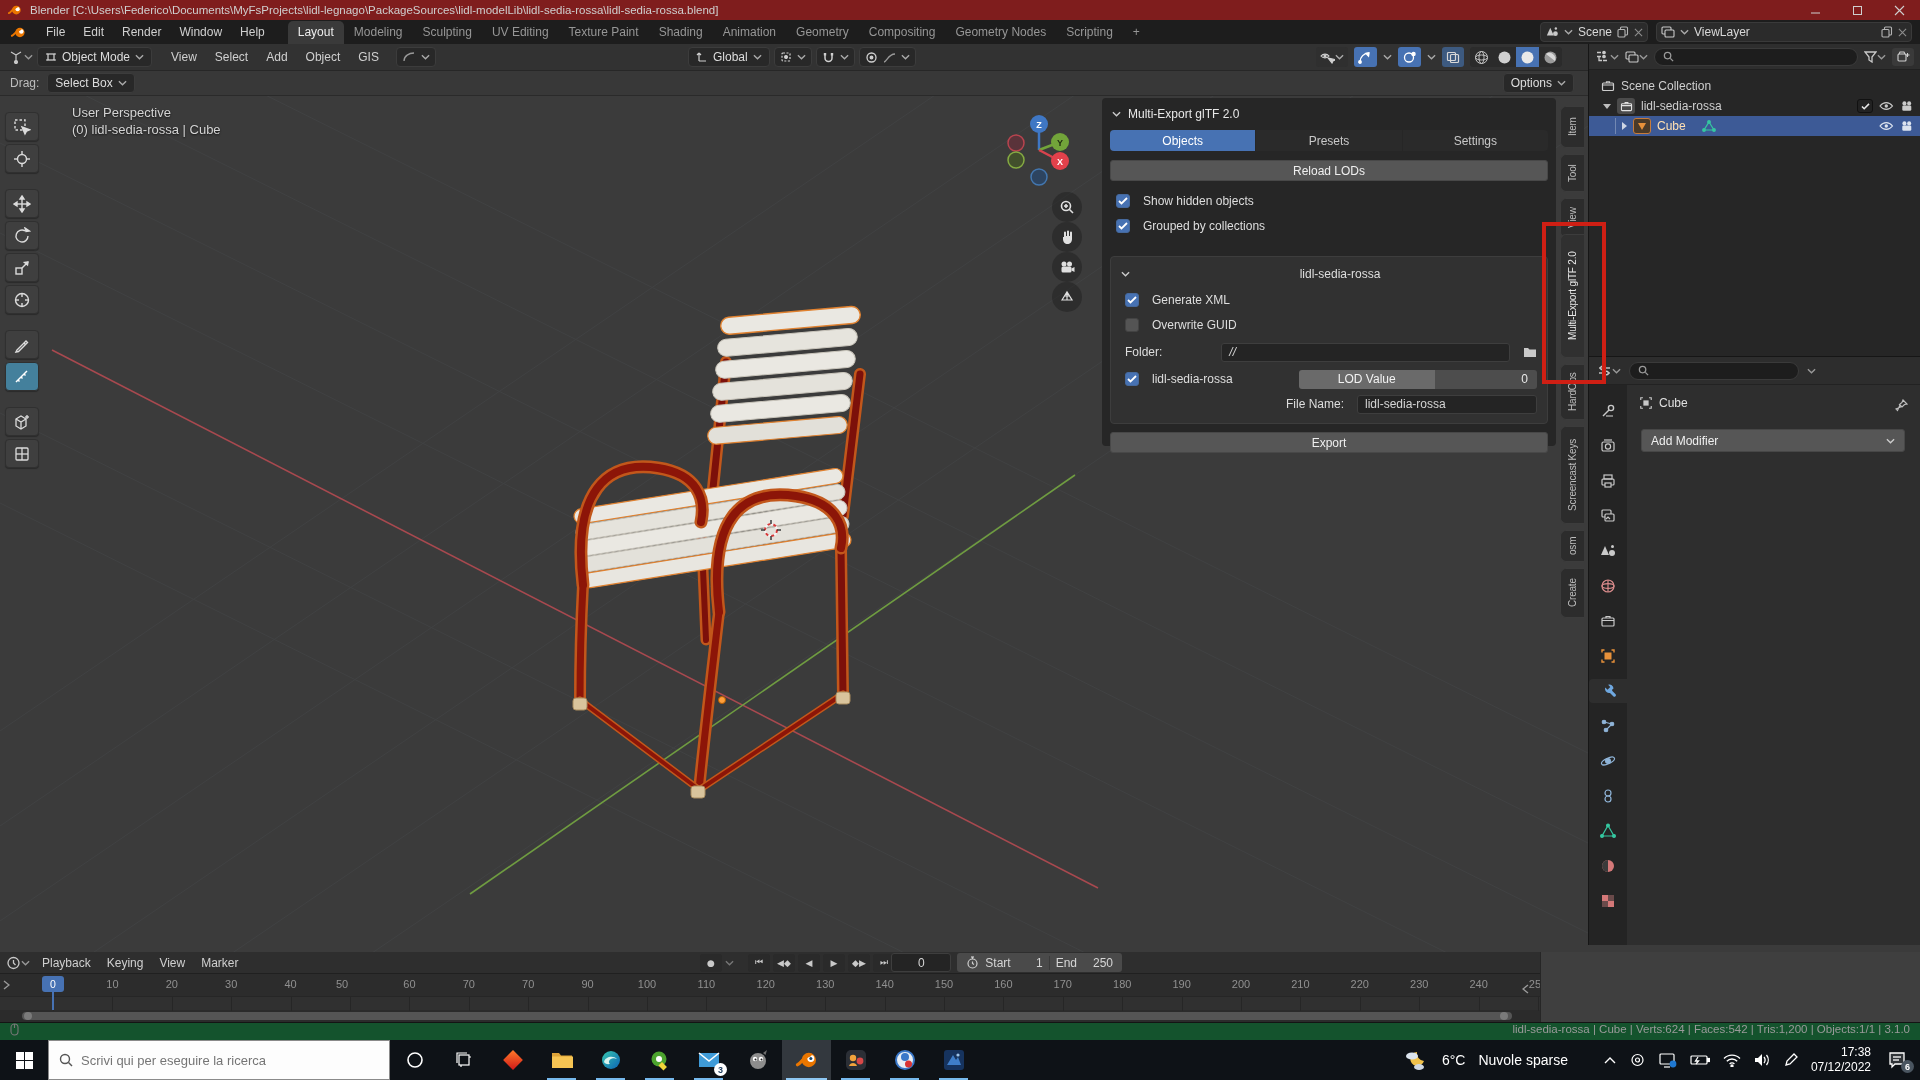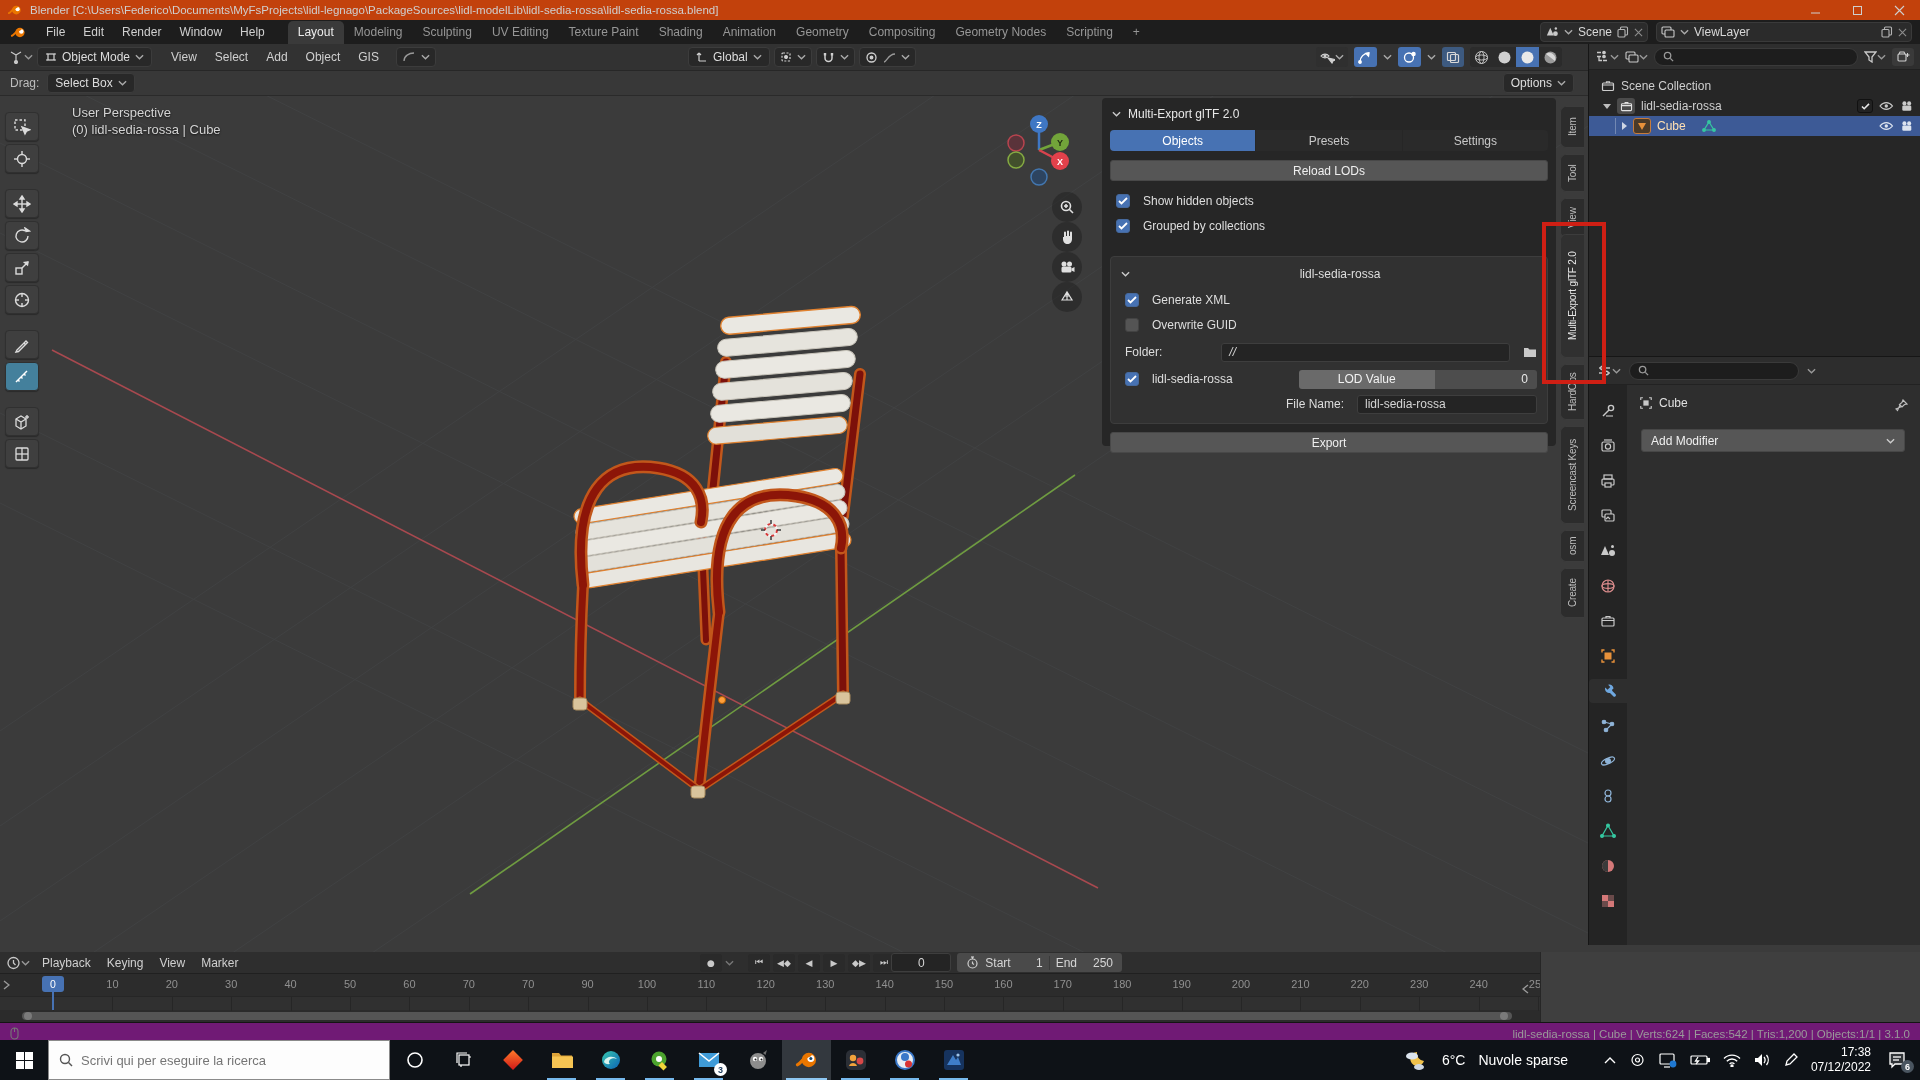--- a/index.html
+++ b/index.html
@@ -4,21 +4,21 @@
 <style>
 *{box-sizing:border-box;margin:0;padding:0}
 html,body{background:#000}
 body{font-family:"Liberation Sans",sans-serif;-webkit-font-smoothing:antialiased}
 #root{position:relative;width:1920px;height:1080px;overflow:hidden;background:#3b3b3b;font-size:12px;color:#d6d6d6}
 .abs{position:absolute}
 svg{display:block}
 .ic{display:inline-flex;align-items:center;justify-content:center}
 .chv{width:9px;height:6px}
 
-.titlebar{position:absolute;left:0;top:0;width:1920px;height:20px;background:#c2410c;display:flex;align-items:center;padding-left:8px;color:#cfcfcf;font-size:11.5px}
+.titlebar{position:absolute;left:0;top:0;width:1920px;height:20px;background:#7f1d1d;display:flex;align-items:center;padding-left:8px;color:#cfcfcf;font-size:11.5px}
 .titlebar .title-text{margin-left:8px;white-space:nowrap}
 .win-controls{position:absolute;right:0;top:0;height:20px;display:flex}
 .wc{width:42px;height:20px;display:flex;align-items:center;justify-content:center;color:#cfcfcf}
 
 .topbar{position:absolute;left:0;top:20px;width:1920px;height:24px;background:#1d1d1d;display:flex;align-items:center;padding-left:10px}
 .menu-row{display:flex;align-items:center;margin-left:10px}
 .menu-item{padding:3px 9px;color:#d0d0d0;border-radius:3px}
 .ws-tabs{display:flex;align-items:flex-end;margin-left:14px;height:24px}
 .ws-tab{padding:4px 10px 5px;color:#969696;border-radius:5px 5px 0 0;white-space:nowrap}
 .ws-tab.active{background:#3a3a3a;color:#ececec}
@@ -76,21 +76,21 @@
 .tick-label{position:absolute;top:4px;transform:translateX(-50%);color:#909090;font-size:11px}
 .tl-tracks{position:absolute;left:0;top:44px;width:1540px;height:14px;background:#303030;border-top:1px solid #262626}
 .tick-line{position:absolute;top:0;width:1px;height:14px;background:#262626}
 .tl-scroll{position:absolute;left:0;top:58px;width:1540px;height:12px}
 .tl-void{position:absolute;left:1540px;top:0;width:380px;height:70px;background:#3f3f3f;border-left:1px solid #262626}
 .tmenu{display:flex;align-items:center}
 .tmenu .menu-item{padding:2px 8px}
 .frame-pill{position:absolute;left:42px;top:24px;width:22px;height:16px;background:#4772b3;border-radius:3px;color:#fff;font-size:10.5px;display:flex;align-items:center;justify-content:center;z-index:3}
 .tbtn{width:22px;height:18px;background:#2a2a2a;border-radius:3px;display:flex;align-items:center;justify-content:center;color:#c9c9c9;font-family:"DejaVu Sans",sans-serif;font-size:9px}
 
-.statusbar{position:absolute;left:0;top:1022px;width:1920px;height:18px;background:#701a75;border-top:1px solid #141414;display:flex;align-items:flex-end;color:#9a9a9a;font-size:11.5px;padding:0 10px;justify-content:space-between}
+.statusbar{position:absolute;left:0;top:1022px;width:1920px;height:18px;background:#14532d;border-top:1px solid #141414;display:flex;align-items:flex-start;color:#9a9a9a;font-size:11.5px;padding:0 10px;justify-content:space-between}
 
 .taskbar{position:absolute;left:0;top:1040px;width:1920px;height:40px;background:#0e1217;display:flex;align-items:center;color:#fff}
 .tb-slot{width:49px;height:40px;display:flex;align-items:center;justify-content:center;position:relative}
 .tb-underline{position:absolute;bottom:0;left:10px;right:10px;height:2px;background:#76b9ed}
 .tb-search{width:342px;height:40px;background:#fdfdfd;border:1px solid #8a8a8a;display:flex;align-items:center;gap:8px;padding:0 10px}
 .tb-search input{border:none;outline:none;background:transparent;font-size:13px;color:#444;width:280px;font-family:"Liberation Sans",sans-serif}
 .tray{position:absolute;right:0;top:0;height:40px;display:flex;align-items:center;gap:13px;padding-right:8px}
 .badge{position:absolute;border-radius:50%;background:#fff;color:#1b3a5c;font-size:9px;display:flex;align-items:center;justify-content:center;font-weight:bold}
 </style>
 </head>
@@ -994,21 +994,21 @@
     </div>
     <div class="tl-ruler" id="ruler-ticks">
       <svg style="position:absolute;left:2px;top:6px" width="8" height="10" viewBox="0 0 8 10">
           <path d="M2 1l5 4-5 4" stroke="#9a9a9a" stroke-width="1.4" fill="none"></path>
         </svg>
     <span class="tick-label" style="left: 53px;">0</span>
         <span class="tick-label" style="left: 112.4px;">10</span>
         <span class="tick-label" style="left: 171.8px;">20</span>
         <span class="tick-label" style="left: 231.2px;">30</span>
         <span class="tick-label" style="left: 290.6px;">40</span>
-        <span class="tick-label" style="left: 350px; text-align: center;">50</span>
+        <span class="tick-label" style="left: 342px; text-align: center;">50</span>
         <span class="tick-label" style="left: 409.4px;">60</span>
         <span class="tick-label" style="left: 468.8px;">70</span>
         <span class="tick-label" style="left: 528.2px;">70</span>
         <span class="tick-label" style="left: 587.6px;">90</span>
         <span class="tick-label" style="left: 647px;">100</span>
         <span class="tick-label" style="left: 706.4px;">110</span>
         <span class="tick-label" style="left: 765.8px;">120</span>
         <span class="tick-label" style="left: 825.2px;">130</span>
         <span class="tick-label" style="left: 884.6px;">140</span>
         <span class="tick-label" style="left: 944px;">150</span>

